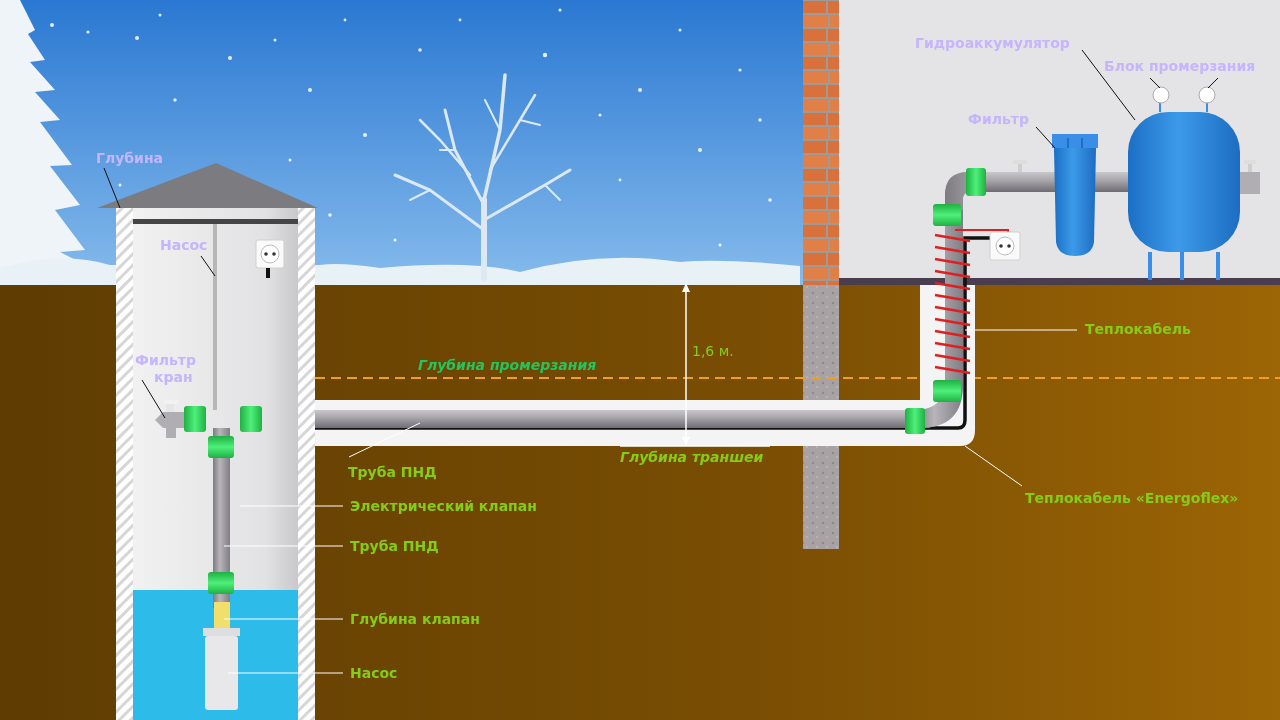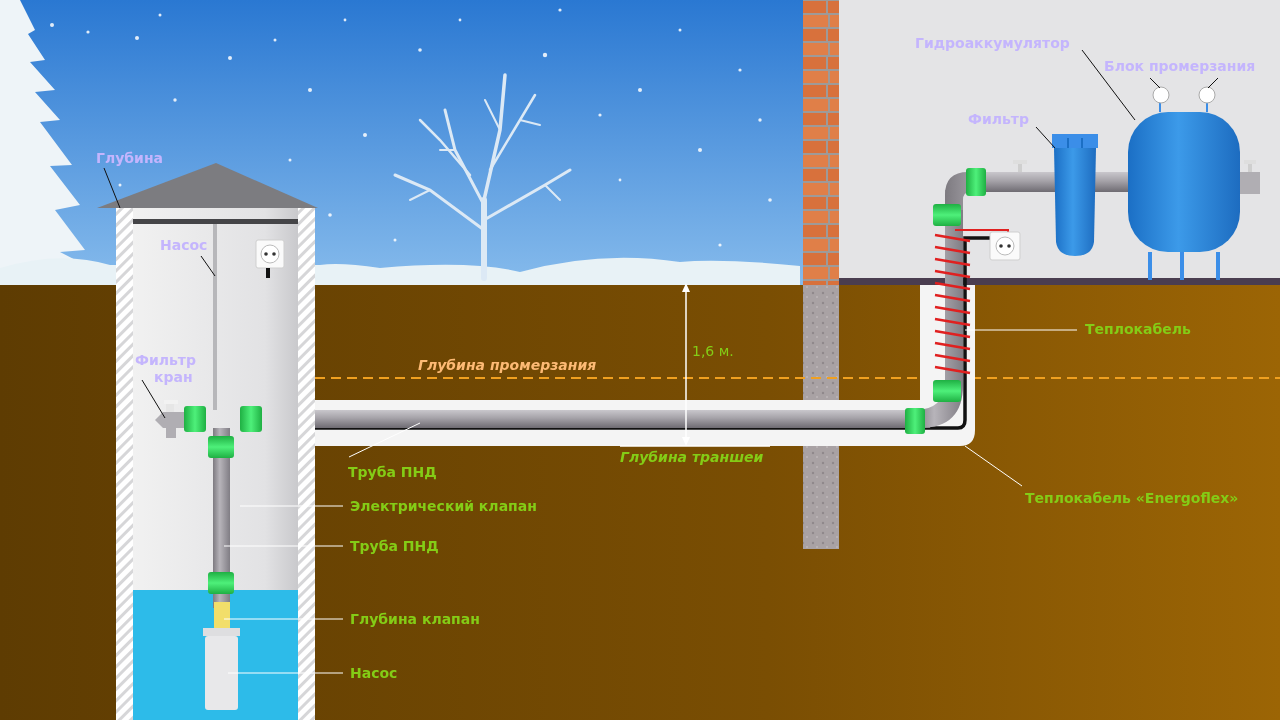--- a/index.html
+++ b/index.html
@@ -9,21 +9,21 @@
       background: #6d4602;
     }
     #scene { position: absolute; left: 0; top: 0; width: 1280px; height: 720px; }
     .lbl {
       position: absolute; font-family: "DejaVu Sans", sans-serif; font-weight: bold;
       font-size: 14px; white-space: nowrap; line-height: 1;
     }
     .lbl.dark { color: #c4b5fd; }
     .lbl.light { color: #84cc16; }
     .lbl.italic { font-style: italic; }
-    .lbl.orange { color: #fdba74; }
+    .lbl.orange { color: #22c55e; }
   </style>
 </head>
 <body>
 
 <svg id="scene" viewBox="0 0 1280 720" xmlns="http://www.w3.org/2000/svg">
   <defs>
     <linearGradient id="skyGrad" x1="0" y1="0" x2="0" y2="1">
       <stop offset="0" stop-color="#2a78d2"></stop>
       <stop offset="1" stop-color="#86bbec"></stop>
     </linearGradient>

